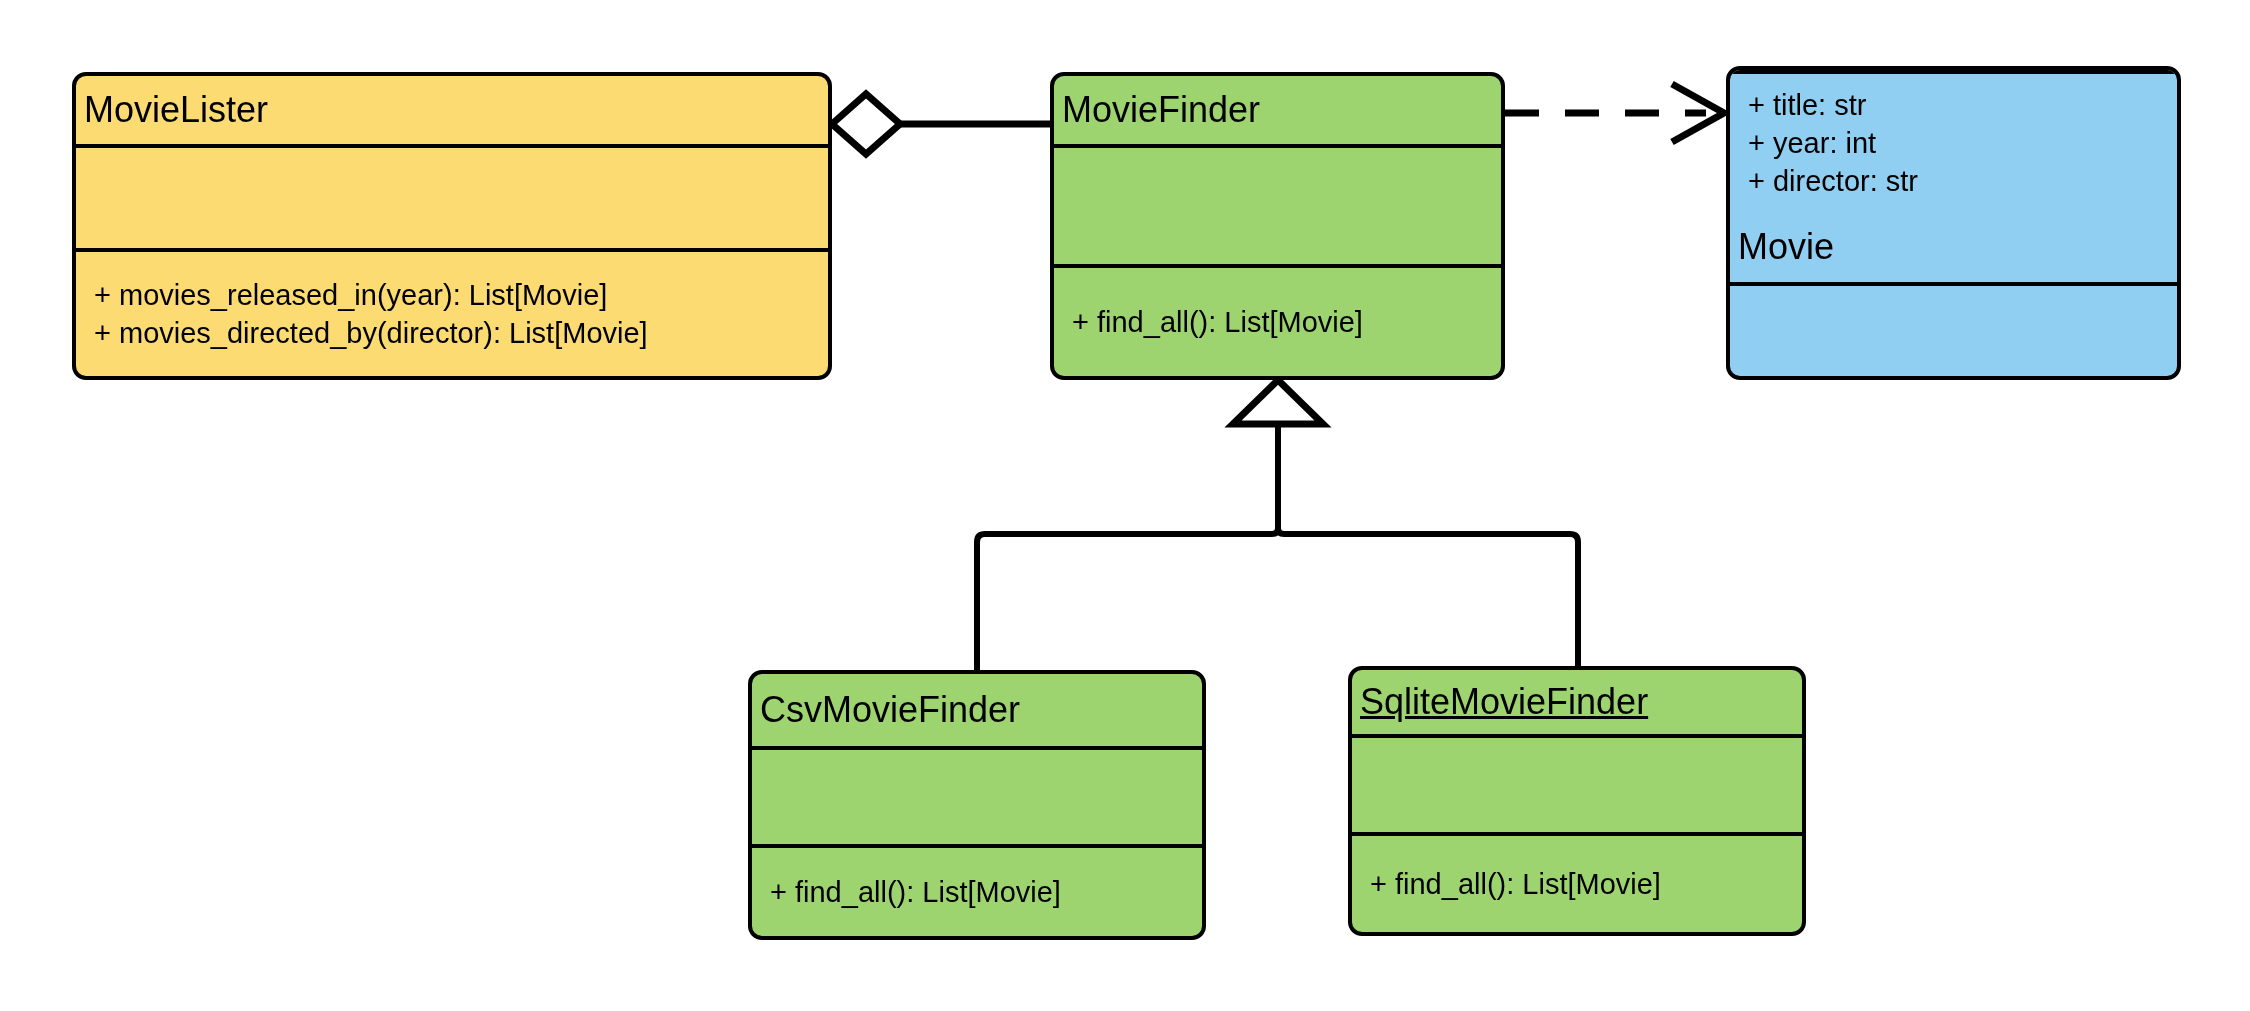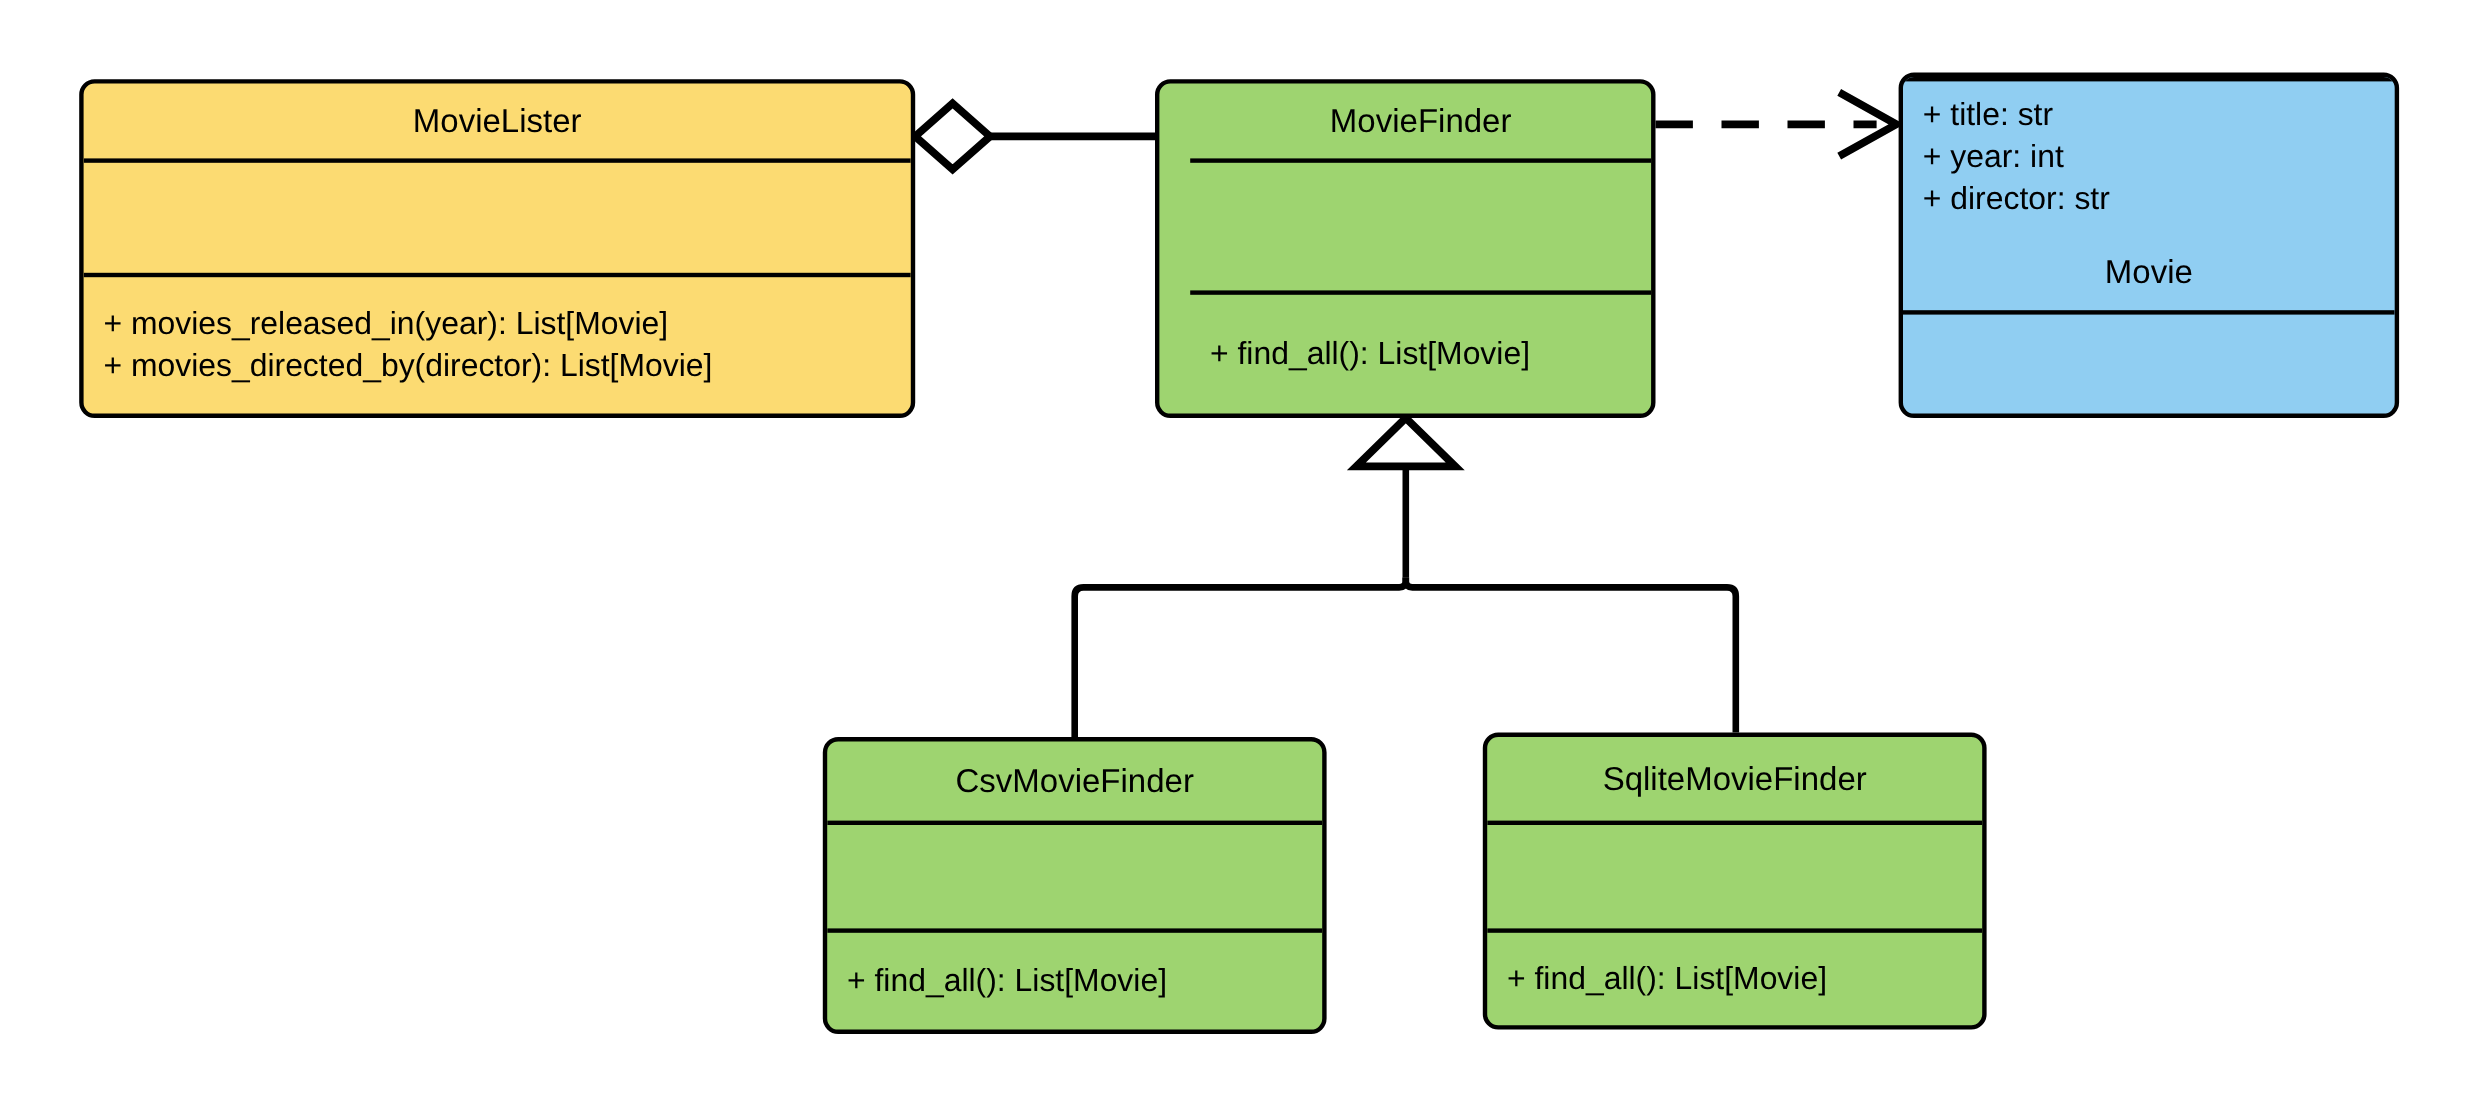--- a/index.html
+++ b/index.html
@@ -36,22 +36,21 @@
   .compartment {
     box-sizing: border-box;
     display: flex;
     flex-direction: column;
     justify-content: center;
   }
   .compartment.divided {
     border-top: 4px solid #000000;
   }
   .class-name {
-    text-align: center;
-    font-size: 30px;
+    font-size: 36px;
     color: #000000;
     line-height: 1.1;
     padding: 0 8px;
   }
   .member {
     text-align: left;
     font-size: 29px;
     color: #000000;
     line-height: 1.32;
     padding: 0 18px;
@@ -76,21 +75,21 @@
   #node-movie .cmp-head  { height: 70px; }
   #node-movie .cmp-attrs { height: 142px; }
   #node-movie .cmp-ops   { flex: 1; }
 
   #node-csvmoviefinder { left: 748px; top: 670px; width: 458px; height: 270px; background: #9ED470; }
   #node-csvmoviefinder .cmp-head  { height: 72px; }
   #node-csvmoviefinder .cmp-attrs { height: 98px; }
   #node-csvmoviefinder .cmp-ops   { flex: 1; }
 
   #node-sqlitemoviefinder { left: 1348px; top: 666px; width: 458px; height: 270px; background: #9ED470; }
-  #node-sqlitemoviefinder .cmp-head  { height: 76px; }
+  #node-sqlitemoviefinder .cmp-head  { height: 64px; text-decoration: underline; }
   #node-sqlitemoviefinder .cmp-attrs { height: 98px; }
   #node-sqlitemoviefinder .cmp-ops   { flex: 1; }
 </style>
 </head>
 <body>
 
 <div id="canvas">
 
   <svg class="edges" viewBox="0 0 2250 1011" xmlns="http://www.w3.org/2000/svg">
 
@@ -120,21 +119,21 @@
     <div class="compartment cmp-head">
       <div class="class-name">MovieLister</div>
     </div>
     <div class="compartment cmp-attrs divided"></div>
     <div class="compartment cmp-ops divided">
       <div class="member">+ movies_released_in(year): List[Movie]</div>
       <div class="member">+ movies_directed_by(director): List[Movie]</div>
     </div>
   </div>
 
-  <div class="uml-class" id="node-moviefinder" style="background: rgb(158, 212, 112); padding-left: 28px;">
+  <div class="uml-class" id="node-moviefinder" style="background: rgb(158, 212, 112);">
     <div class="compartment cmp-head">
       <div class="class-name">MovieFinder</div>
     </div>
     <div class="compartment cmp-attrs divided"></div>
     <div class="compartment cmp-ops divided">
       <div class="member">+ find_all(): List[Movie]</div>
     </div>
   </div>
 
   <div class="uml-class" id="node-movie" style="background: rgb(144, 206, 242);">

